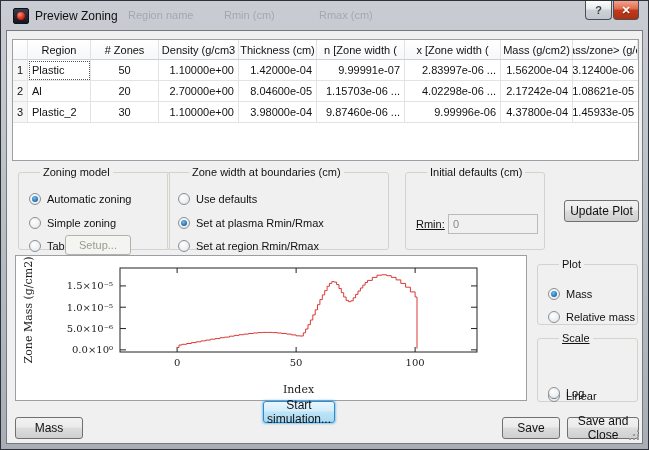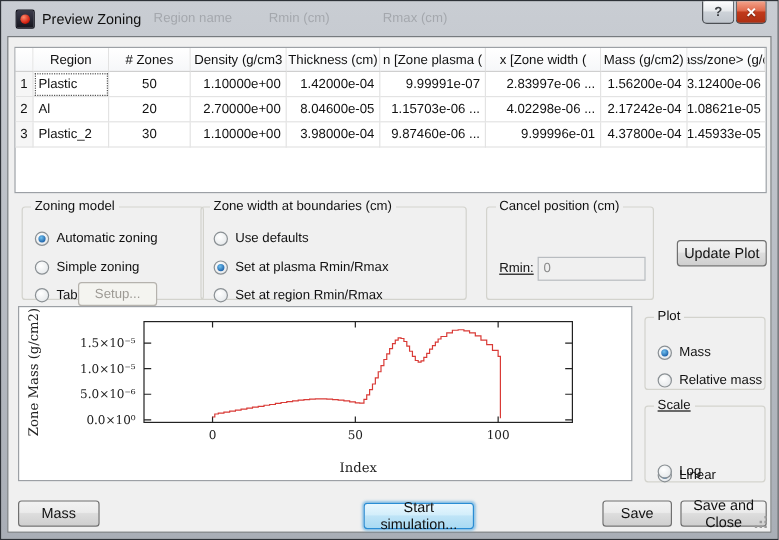--- a/index.html
+++ b/index.html
@@ -70,21 +70,21 @@
   .c7{ width:72px; justify-content:flex-end; }
   .c8{ width:65px; justify-content:flex-end; border-right:none; }
   .grid-head .c3,.grid-head .c4,.grid-head .c5,.grid-head .c6,.grid-head .c7,.grid-head .c8{ justify-content:center; }
   .focus-cell{ outline:1px dotted #555; outline-offset:-2px;text-align:center; }
 
   
   fieldset{
     position:absolute; border:1px solid #d3d3cd; border-radius:3px;
     font-size:11px; color:#111; padding:0;
   }
-  legend{ margin-left:7px; padding:0 3px; font-size:11px; color:#111; }
+  legend{ margin-left:21px; padding:0 3px; font-size:11px; color:#111; }
   .opt{ position:absolute; left:10px; display:flex; align-items:center; gap:6px; height:14px; }
   .radio{
     width:12px; height:12px; border-radius:50%;
     border:1px solid #8a9094; background:radial-gradient(circle at 40% 35%, #fff, #dfe3e6);
     position:relative; flex:0 0 auto;
   }
   .radio.on::after{
     content:""; position:absolute; left:2px; top:2px; width:6px; height:6px; border-radius:50%;
     background:radial-gradient(circle at 40% 35%, #6fc0ef, #1e62a9 75%);
   }
@@ -153,21 +153,21 @@
 
   <div class="client">
 
     <div class="grid">
       <div class="grid-row grid-head">
         <div class="cell c0"></div>
         <div class="cell c1">Region</div>
         <div class="cell c2"># Zones</div>
         <div class="cell c3">Density (g/cm3</div>
         <div class="cell c4">Thickness (cm)</div>
-        <div class="cell c5">n [Zone plasma (</div>
+        <div class="cell c5">n [Zone width (</div>
         <div class="cell c6">x [Zone width (</div>
         <div class="cell c7">Mass (g/cm2)</div>
         <div class="cell c8">ass/zone&gt; (g/c</div>
       </div>
 
       <div class="grid-row">
         <div class="cell c0">1</div>
         <div class="cell c1 focus-cell">Plastic</div>
         <div class="cell c2">50</div>
         <div class="cell c3">1.10000e+00</div>
@@ -190,21 +190,21 @@
         <div class="cell c8">1.08621e-05</div>
       </div>
 
       <div class="grid-row">
         <div class="cell c0">3</div>
         <div class="cell c1">Plastic_2</div>
         <div class="cell c2">30</div>
         <div class="cell c3">1.10000e+00</div>
         <div class="cell c4">3.98000e-04</div>
         <div class="cell c5">9.87460e-06 ...</div>
-        <div class="cell c6">9.99996e-01</div>
+        <div class="cell c6">9.99996e-06</div>
         <div class="cell c7">4.37800e-04</div>
         <div class="cell c8">1.45933e-05</div>
       </div>
     </div>
 
     <fieldset style="left:11px; top:135px; width:152px; height:84px;">
       <legend>Zoning model</legend>
       <div class="opt" style="top:14px;">
         <span class="radio on"></span>
         <span class="opt-label">Automatic zoning</span>
@@ -230,21 +230,21 @@
         <span class="radio on"></span>
         <span class="opt-label">Set at plasma Rmin/Rmax</span>
       </div>
       <div class="opt" style="top:61px;">
         <span class="radio"></span>
         <span class="opt-label">Set at region Rmin/Rmax</span>
       </div>
     </fieldset>
 
     <fieldset style="left:398px; top:135px; width:140px; height:84px;">
-      <legend>Cancel position (cm)</legend>
+      <legend>Initial defaults (cm)</legend>
       <span class="field-label" style="left:10px; top:40px;">Rmin:</span>
       <input class="text-input" style="left: 42px; top: 36px; width: 90px; height: 20px;" disabled="" value="0">
     </fieldset>
 
     <button class="btn" style="left:557px; top:169px; width:75px; height:22px;">Update Plot</button>
 
     <div class="chart-panel">
       <svg id="chart-svg" width="510" height="144">
           <rect x="104" y="12" width="357" height="84" fill="none" stroke="#222" stroke-width="1"></rect>
           <line x1="161.12" y1="96" x2="161.12" y2="91" stroke="#222"></line>
@@ -292,21 +292,21 @@
         <span class="radio on"></span>
         <span class="opt-label">Linear</span>
       </div>
       <div class="opt" style="top:42px;">
         <span class="radio"></span>
         <span class="opt-label">Log</span>
       </div>
     </fieldset>
 
     <button class="btn" style="left:8px; top:386px; width:68px; height:22px;">Mass</button>
-    <button class="btn btn-focused" style="left:256px; top:388px; width:92px; height:22px;margin-left:40px;">Start simulation...</button>
+    <button class="btn btn-focused" style="left:256px; top:370px; width:72px; height:22px;">Start simulation...</button>
     <button class="btn" style="left:495px; top:386px; width:58px; height:22px;">Save</button>
     <button class="btn" style="left:560px; top:386px; width:72px; height:22px;">Save and Close</button>
 
     <div class="resize-grip">
         <i></i>
         <i></i>
         <i></i>
         <i></i>
         <i></i>
         <i></i>

